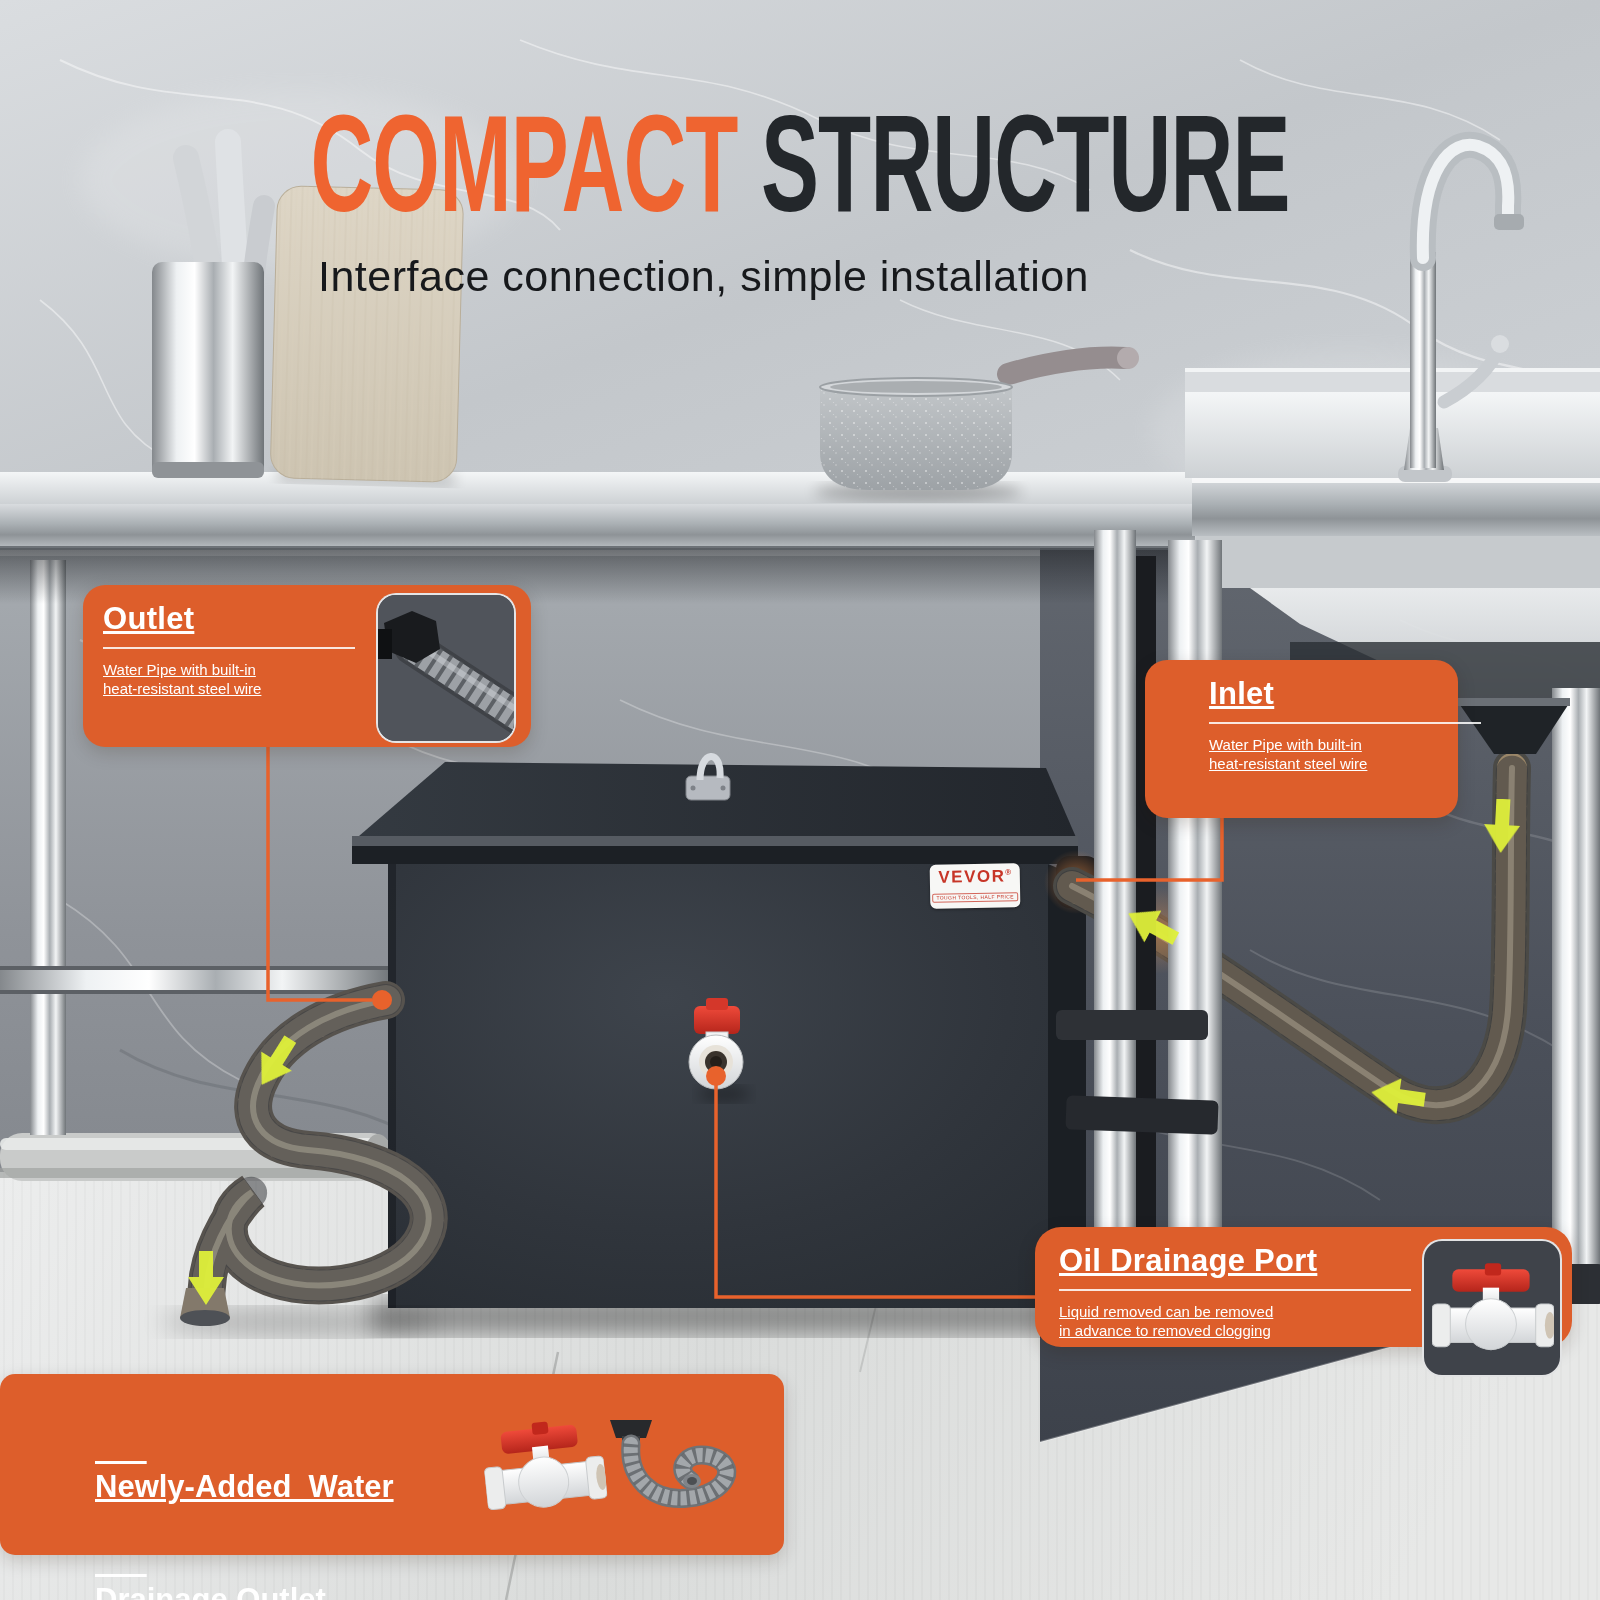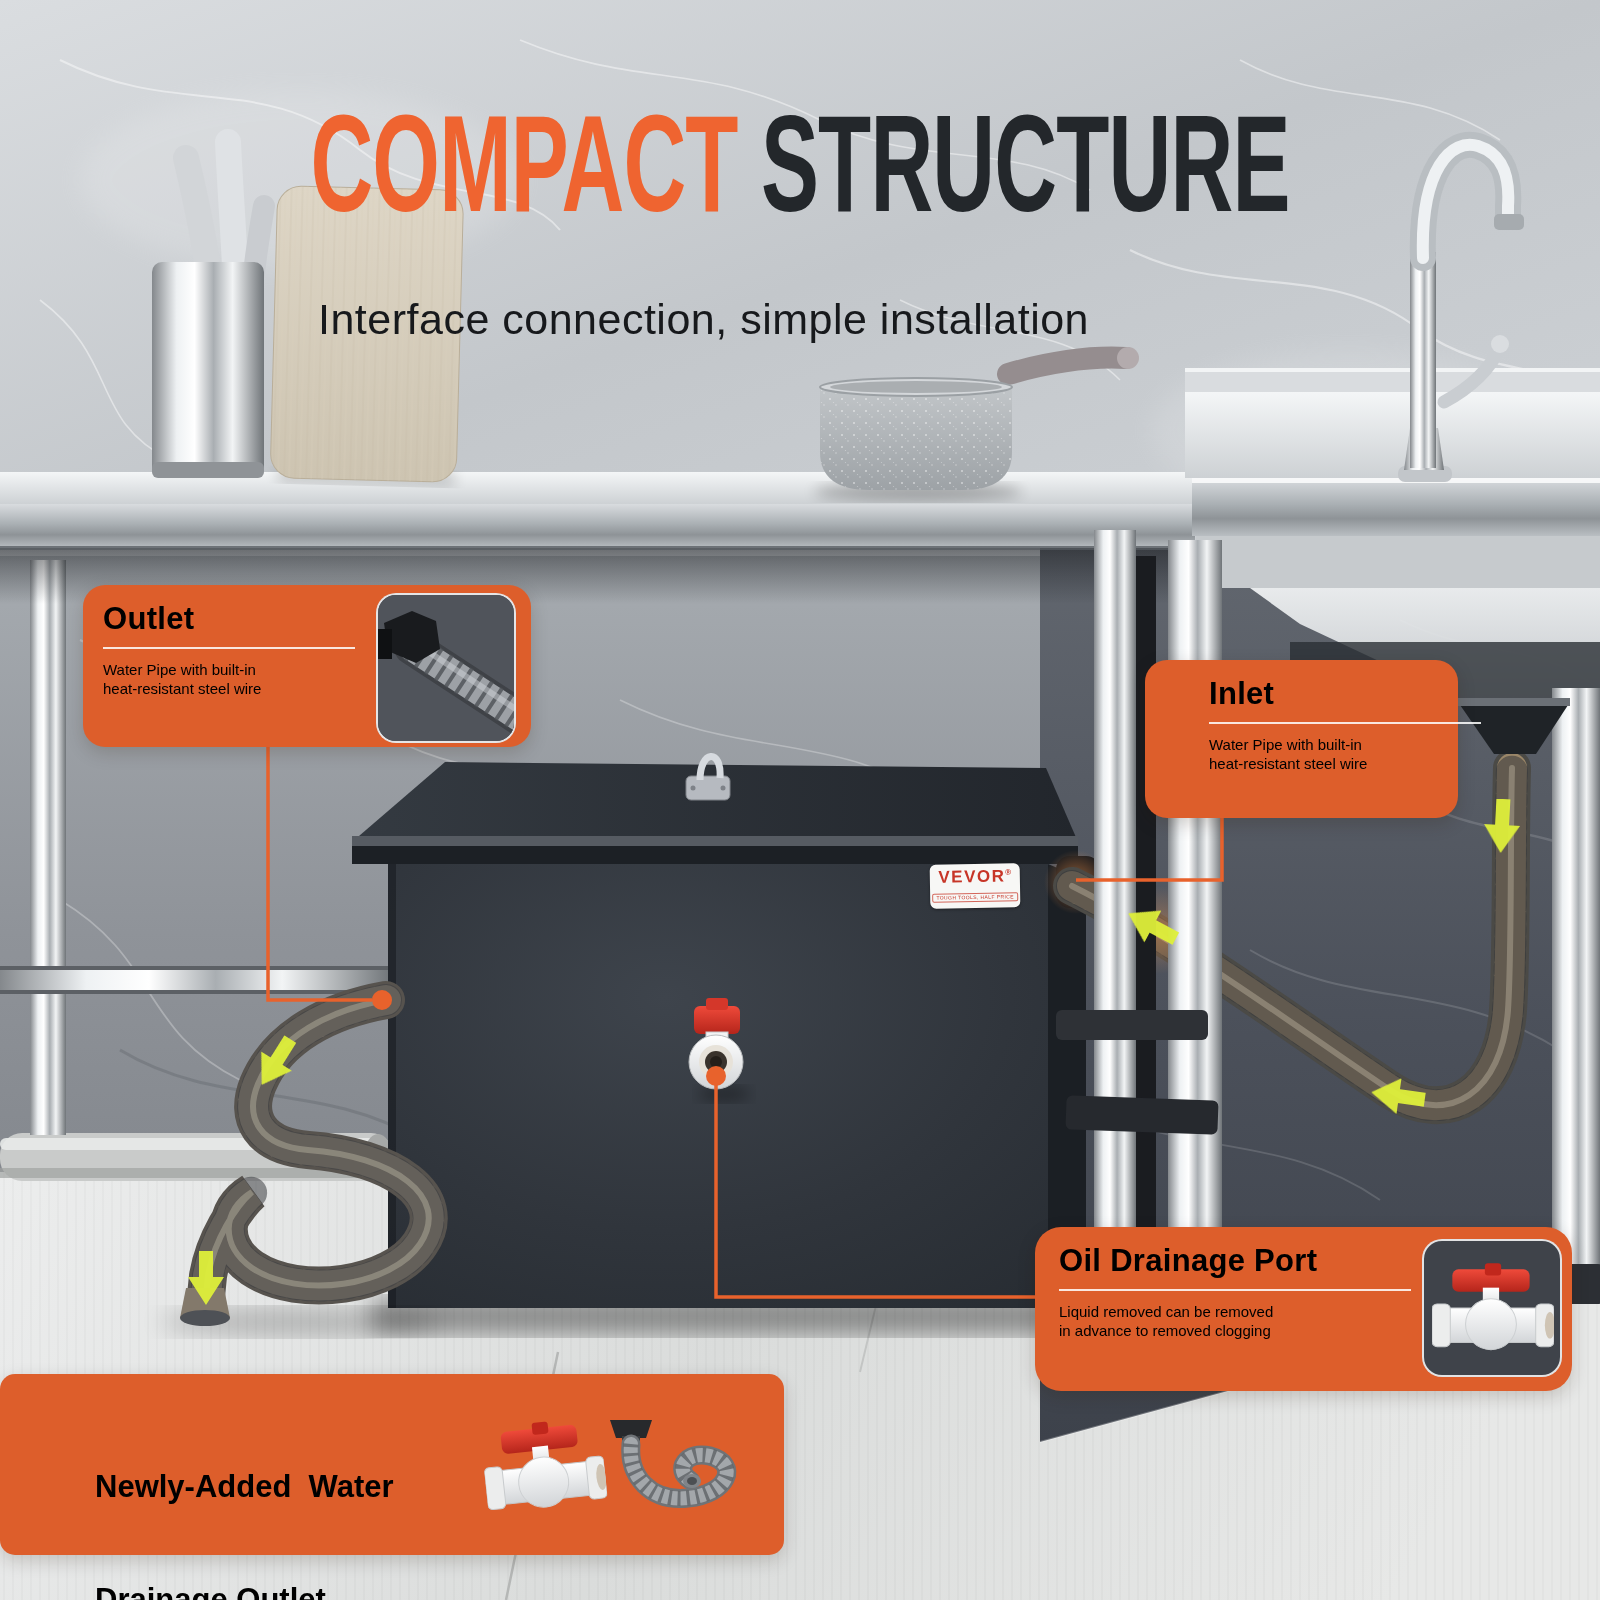--- a/index.html
+++ b/index.html
@@ -7,40 +7,40 @@
          font-family:"Liberation Sans",sans-serif;background:#cfd3d6;}
   .stage svg.scene{position:absolute;left:0;top:0;}
 
   
   .headline{position:absolute;left:0;top:94px;width:1600px;text-align:center;
             font-weight:800;font-size:106px;line-height:1;letter-spacing:-1px;
             transform:scale(0.82,1.30);transform-origin:50% 0;white-space:nowrap;}
   .headline .hl-orange{color:var(--title-highlight-color,#ef6430);}
   .headline .hl-dark{color:var(--title-dark-color,#23272b);}
   .subtitle{position:absolute;left:0;top:252px;width:1407px;text-align:center;
-            font-size:43px;color:#17191c;letter-spacing:.5px;margin-top:43px;}
+            font-size:43px;color:#17191c;letter-spacing:.5px;}
 
   
   .callout{position:absolute;background:var(--callout-background,#dd5e2b);
-           border-radius:22px;color:#000000;box-shadow:0 6px 18px rgba(40,20,5,.18);}
+           border-radius:22px;color:#ffffff;box-shadow:0 6px 18px rgba(40,20,5,.18);text-decoration:underline;}
   .c-title{font-size:31px;font-weight:700;letter-spacing:.3px;}
   .rule{height:2px;background:rgba(255,255,255,.85);margin:10px 0 12px 0;}
   .c-body{font-size:15px;line-height:1.26;}
   .photo{position:absolute;border-radius:20px;background:#50545b;
          border:2px solid rgba(255,255,255,.85);overflow:hidden;}
 
   #card-outlet{left:83px;top:585px;width:448px;height:162px;}
   #card-outlet .pad{padding:16px 0 0 20px;}
   #card-outlet .rule{width:252px;}
 
   #card-inlet{left:1145px;top:660px;width:313px;height:158px;}
   #card-inlet .pad{padding:16px 0 0 20px;margin-left:44px;}
   #card-inlet .rule{width:272px;}
 
-  #card-oil{left:1035px;top:1227px;width:537px;height:164px;border-radius:26px;}
+  #card-oil{left:1035px;top:1227px;width:537px;height:120px;border-radius:26px;}
   #card-oil .pad{padding:16px 0 0 24px;}
   #card-oil .rule{width:352px;}
 
   #card-water{left:0;top:1374px;width:784px;height:181px;border-radius:15px;}
   #card-water .pad{padding:18px 0 0 95px;}
   #card-water .w-title{font-size:31px;font-weight:700;line-height:1.22;white-space:pre;}
 
   
   .vevor-label{position:absolute;left:930px;top:864px;width:90px;height:44px;
      background:#f7f7f5;border-radius:6px;transform:rotate(-1deg);

